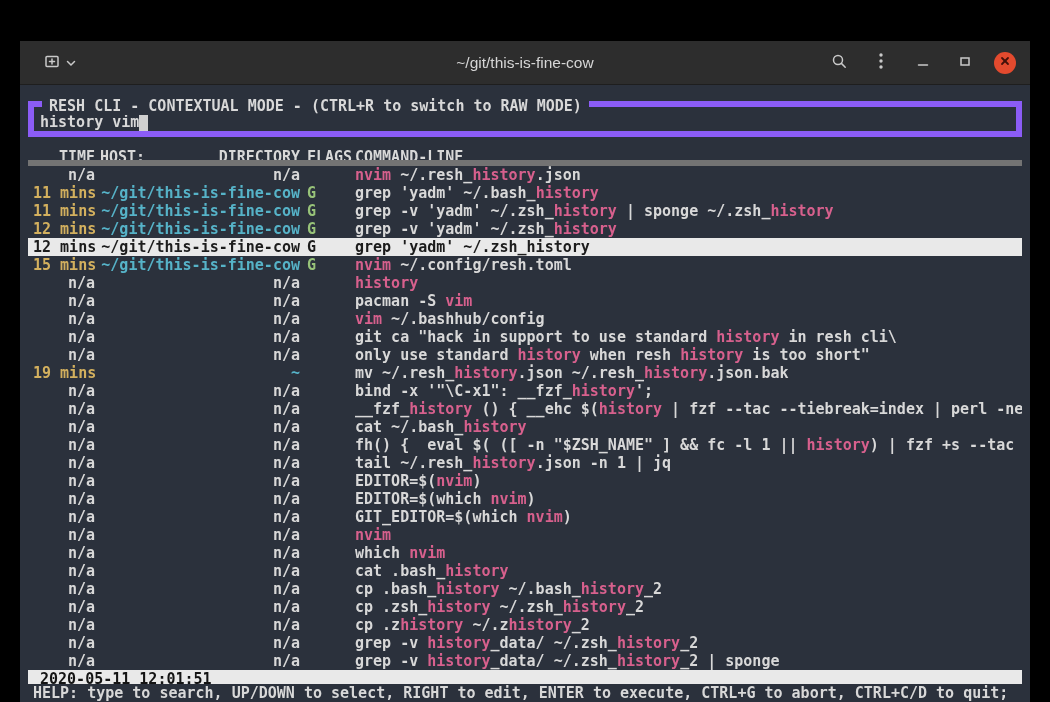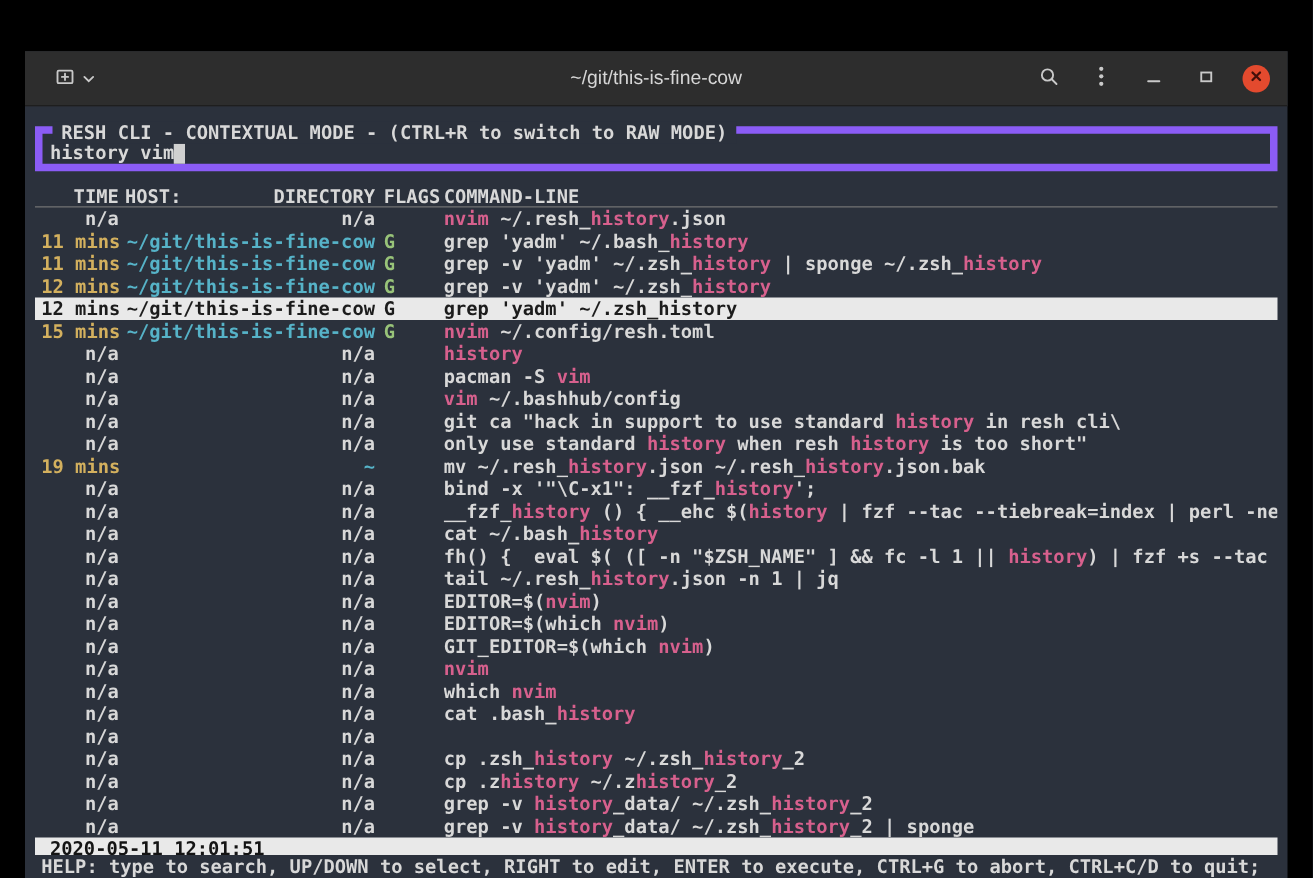--- a/index.html
+++ b/index.html
@@ -63,21 +63,21 @@
   .query-line { white-space:pre; }
   .cursor {
     display:inline-block; width:9px; height:16px;
     background:#d0d0d0; vertical-align:text-bottom;
   }
 
   .grid {
     display:grid; grid-template-columns:62px 205px 55px 1fr;
     padding-left:5px; height:18px; white-space:pre; overflow:hidden;
   }
-  .thead { margin-top:11px; border-bottom:1px solid #737373; }
+  .thead { margin-top:11px; border-bottom:6px solid #737373; }
   .thead .hc-time { text-align:right; }
   .thead .hc-hostdir { display:flex; justify-content:space-between; padding-left:5px; }
   .thead .hc-flags { padding-left:7px; }
 
   .rows { }
   .row { cursor:pointer; }
   .c-time { text-align:right; color:var(--time, #d3b05e); }
   .c-time.na { color:var(--terminal_fg, #d8d8d8); }
   .c-dir  { text-align:right; color:var(--dir, #56b3c8); overflow:hidden; }
   .c-dir.na { color:var(--terminal_fg, #d8d8d8); }
@@ -195,21 +195,21 @@
         <div class="grid row"><span class="c-time na">n/a</span><span class="c-dir na">n/a</span><span class="c-flag"></span><span class="c-cmd"><span>__fzf_</span><span class="m">history</span><span> () { __ehc $(</span><span class="m">history</span><span> | fzf --tac --tiebreak=index | perl -ne</span></span></div>
         <div class="grid row"><span class="c-time na">n/a</span><span class="c-dir na">n/a</span><span class="c-flag"></span><span class="c-cmd"><span>cat ~/.bash_</span><span class="m">history</span></span></div>
         <div class="grid row"><span class="c-time na">n/a</span><span class="c-dir na">n/a</span><span class="c-flag"></span><span class="c-cmd"><span>fh() {  eval $( ([ -n "$ZSH_NAME" ] &amp;&amp; fc -l 1 || </span><span class="m">history</span><span>) | fzf +s --tac</span></span></div>
         <div class="grid row"><span class="c-time na">n/a</span><span class="c-dir na">n/a</span><span class="c-flag"></span><span class="c-cmd"><span>tail ~/.resh_</span><span class="m">history</span><span>.json -n 1 | jq</span></span></div>
         <div class="grid row"><span class="c-time na">n/a</span><span class="c-dir na">n/a</span><span class="c-flag"></span><span class="c-cmd"><span>EDITOR=$(</span><span class="m">nvim</span><span>)</span></span></div>
         <div class="grid row"><span class="c-time na">n/a</span><span class="c-dir na">n/a</span><span class="c-flag"></span><span class="c-cmd"><span>EDITOR=$(which </span><span class="m">nvim</span><span>)</span></span></div>
         <div class="grid row"><span class="c-time na">n/a</span><span class="c-dir na">n/a</span><span class="c-flag"></span><span class="c-cmd"><span>GIT_EDITOR=$(which </span><span class="m">nvim</span><span>)</span></span></div>
         <div class="grid row"><span class="c-time na">n/a</span><span class="c-dir na">n/a</span><span class="c-flag"></span><span class="c-cmd"><span class="m">nvim</span></span></div>
         <div class="grid row"><span class="c-time na">n/a</span><span class="c-dir na">n/a</span><span class="c-flag"></span><span class="c-cmd"><span>which </span><span class="m">nvim</span></span></div>
         <div class="grid row"><span class="c-time na">n/a</span><span class="c-dir na">n/a</span><span class="c-flag"></span><span class="c-cmd"><span>cat .bash_</span><span class="m">history</span></span></div>
-        <div class="grid row"><span class="c-time na">n/a</span><span class="c-dir na">n/a</span><span class="c-flag"></span></div>
+        <div class="grid row"><span class="c-time na">n/a</span><span class="c-dir na">n/a</span><span class="c-flag"></span><span class="c-cmd"><span>cp .bash_</span><span class="m">history</span><span> ~/.bash_</span><span class="m">history</span><span>_2</span></span></div>
         <div class="grid row"><span class="c-time na">n/a</span><span class="c-dir na">n/a</span><span class="c-flag"></span><span class="c-cmd"><span>cp .zsh_</span><span class="m">history</span><span> ~/.zsh_</span><span class="m">history</span><span>_2</span></span></div>
         <div class="grid row"><span class="c-time na">n/a</span><span class="c-dir na">n/a</span><span class="c-flag"></span><span class="c-cmd"><span>cp .z</span><span class="m">history</span><span> ~/.z</span><span class="m">history</span><span>_2</span></span></div>
         <div class="grid row"><span class="c-time na">n/a</span><span class="c-dir na">n/a</span><span class="c-flag"></span><span class="c-cmd"><span>grep -v </span><span class="m">history</span><span>_data/ ~/.zsh_</span><span class="m">history</span><span>_2</span></span></div>
         <div class="grid row"><span class="c-time na">n/a</span><span class="c-dir na">n/a</span><span class="c-flag"></span><span class="c-cmd"><span>grep -v </span><span class="m">history</span><span>_data/ ~/.zsh_</span><span class="m">history</span><span>_2 | sponge</span></span></div>
       </div>
 
     <div class="statusbar">
       <span class="sb-dt">2020-05-11 12:01:51</span>
       <span class="sb-loc">tower:~/git/this-is-fine-cow</span>
       <span class="sb-cmd">grep 'yadm' ~/.zsh_history</span>

